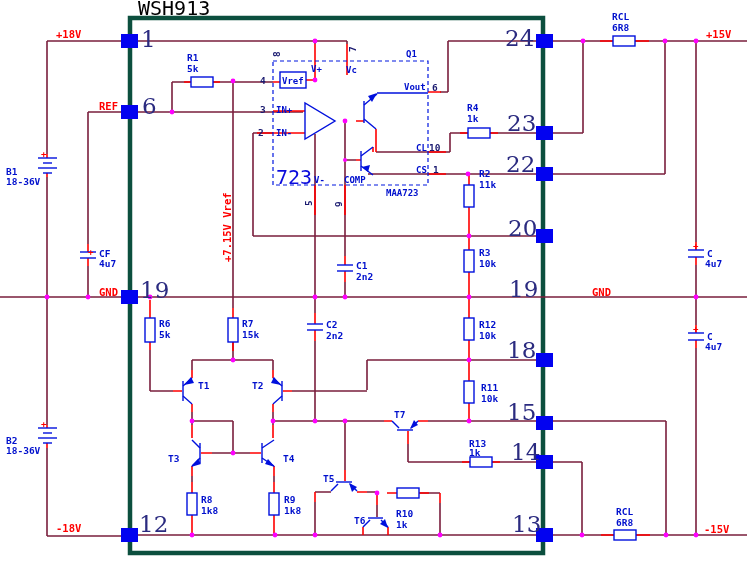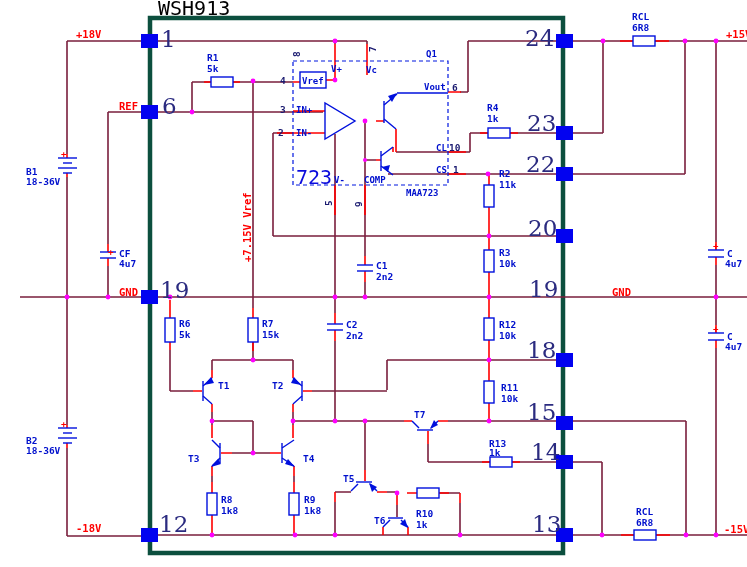--- a/index.html
+++ b/index.html
@@ -1,16 +1,16 @@
 <!DOCTYPE html>
 <html><head>
 <meta charset="utf-8">
 <style>
   html,body{margin:0;padding:0;background:#ffffff;}
-  .stage{width:694px;height:567px;position:relative;background:#fff;font-family:"DejaVu Sans Mono",monospace;padding-left:20px;}
+  .stage{width:694px;height:567px;position:relative;background:#fff;font-family:"DejaVu Sans Mono",monospace;}
   svg{display:block;}
   .wire{stroke:#7a1f3d;stroke-width:1.6;fill:none;}
   .stub{stroke:#ff0000;stroke-width:1.6;fill:none;}
   .comp{stroke:#0010dd;stroke-width:1.4;fill:none;}
   .compfill{stroke:#0010dd;stroke-width:1.4;fill:#ffffff;}
   .arrow{fill:#0010dd;stroke:none;}
   .frame{stroke:#0c4f3e;stroke-width:4.5;fill:none;}
   .pinsq{fill:#0202f0;stroke:none;}
   .node{fill:#ff00ff;stroke:none;}
   text{font-family:"DejaVu Sans Mono",monospace;}

